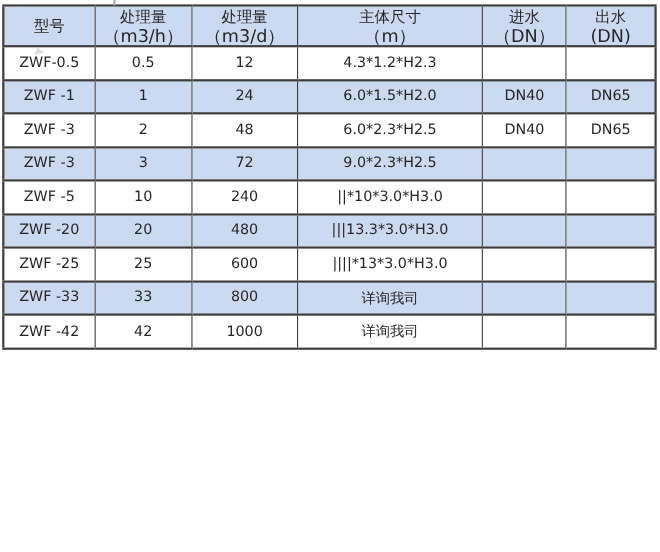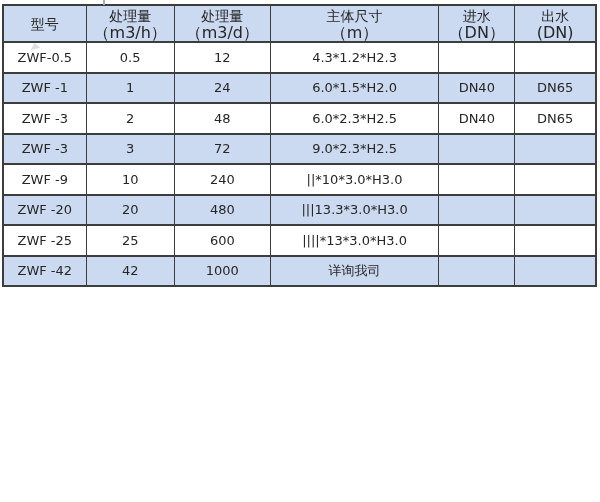--- a/index.html
+++ b/index.html
@@ -120,21 +120,21 @@
     </tr>
     <tr>
       <td>ZWF -3</td>
       <td>3</td>
       <td>72</td>
       <td>9.0*2.3*H2.5</td>
       <td></td>
       <td></td>
     </tr>
     <tr>
-      <td>ZWF -9</td>
+      <td>ZWF -5</td>
       <td>10</td>
       <td>240</td>
       <td>||*10*3.0*H3.0</td>
       <td></td>
       <td></td>
     </tr>
     <tr>
       <td>ZWF -20</td>
       <td>20</td>
       <td>480</td>
@@ -144,20 +144,28 @@
     </tr>
     <tr>
       <td>ZWF -25</td>
       <td>25</td>
       <td>600</td>
       <td>||||*13*3.0*H3.0</td>
       <td></td>
       <td></td>
     </tr>
     <tr>
+      <td>ZWF -33</td>
+      <td>33</td>
+      <td>800</td>
+      <td>详询我司</td>
+      <td></td>
+      <td></td>
+    </tr>
+    <tr>
       <td>ZWF -42</td>
       <td>42</td>
       <td>1000</td>
       <td>详询我司</td>
       <td></td>
       <td></td>
     </tr>
   </tbody>
 </table>
 

